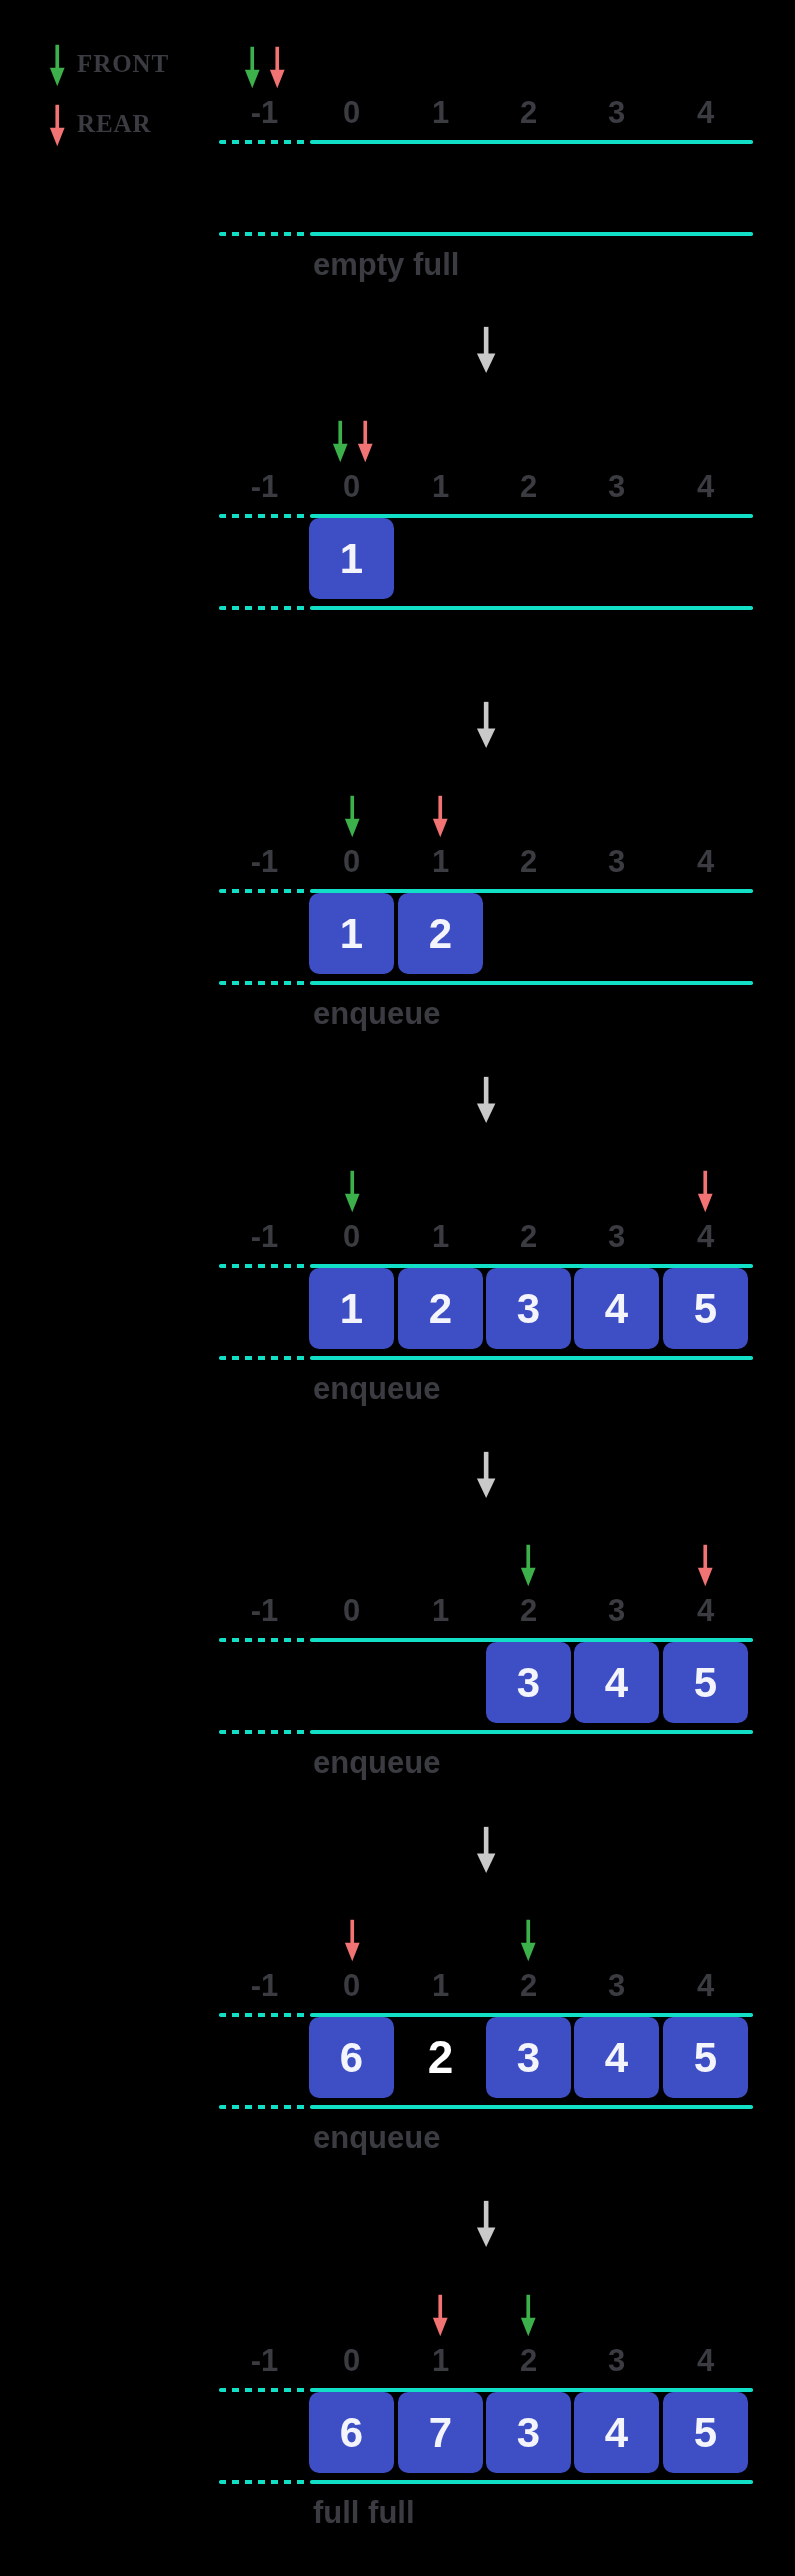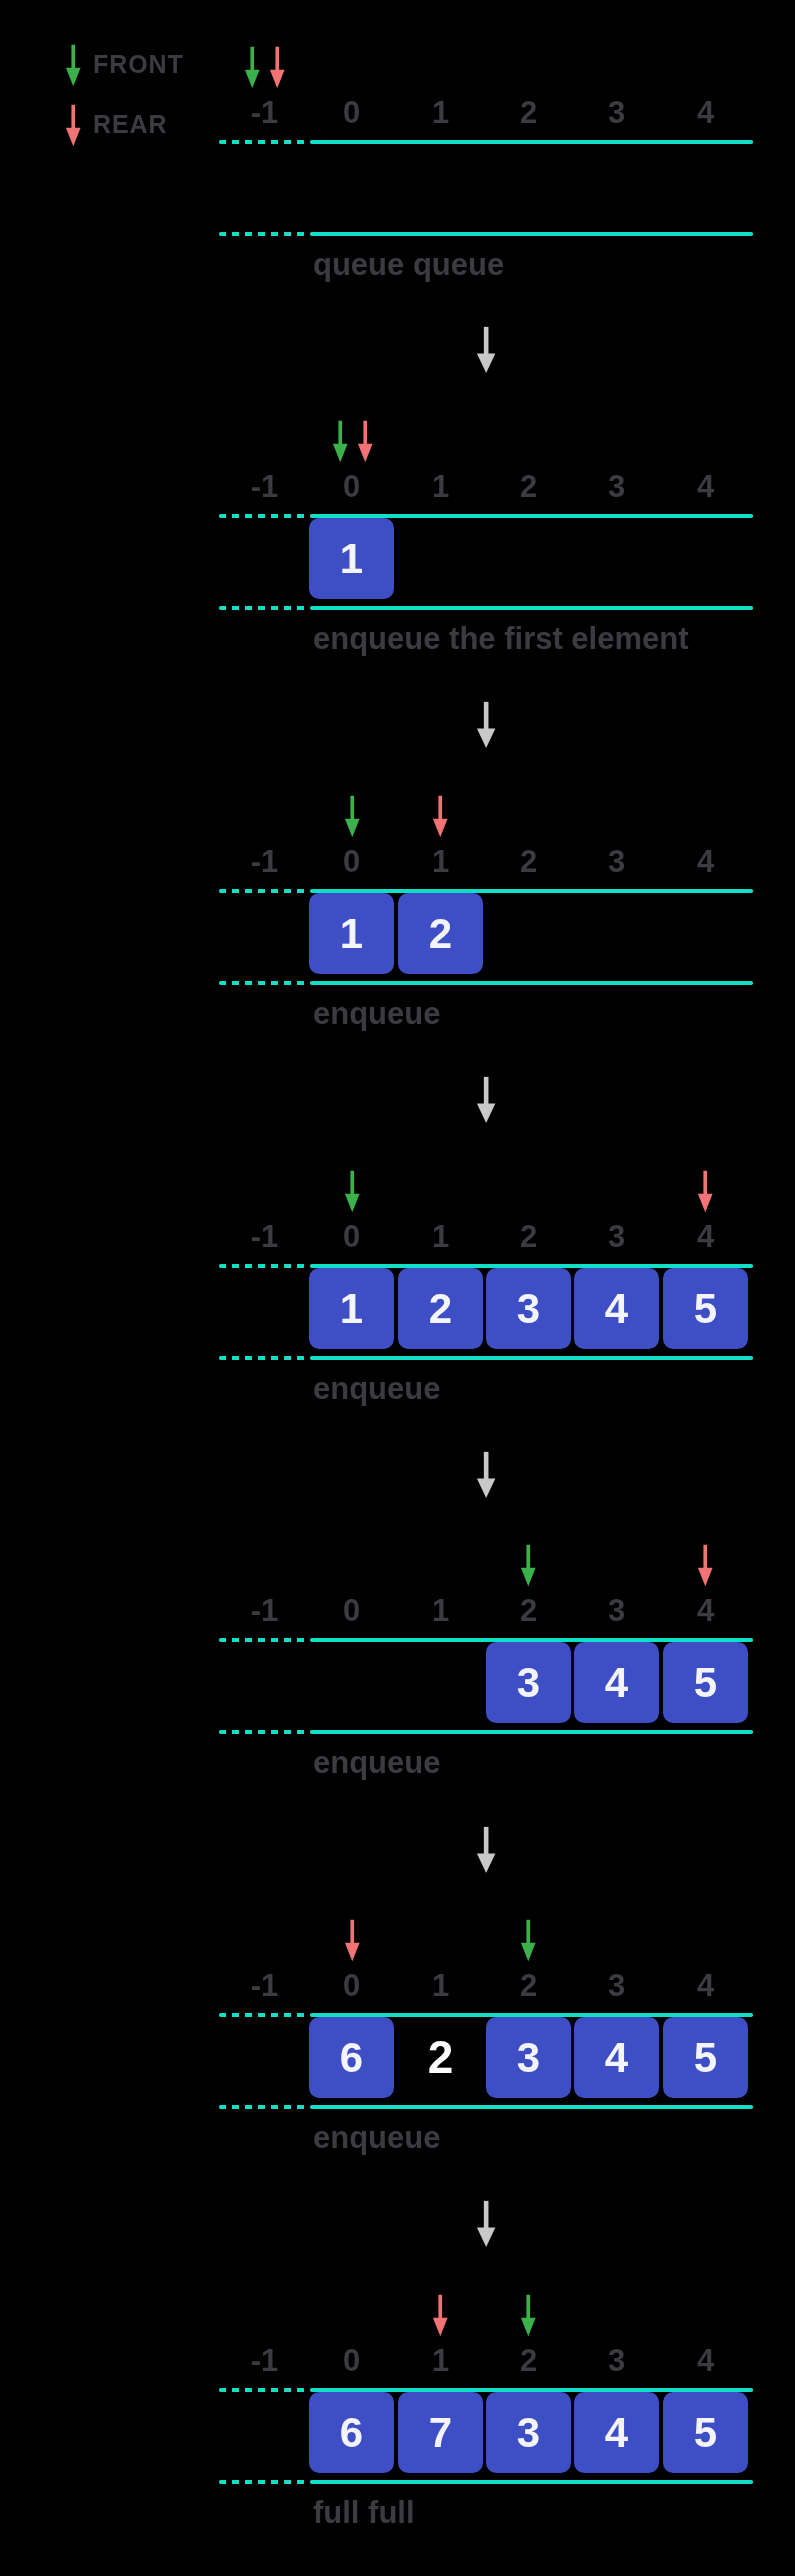--- a/index.html
+++ b/index.html
@@ -5,21 +5,21 @@
   html,body{margin:0;padding:0;}
   body{
     width:796px;height:2576px;position:relative;
     background:var(--bg,#000);
     font-family:"Liberation Sans","DejaVu Sans",sans-serif;
     font-weight:700;overflow:hidden;
   }
   .stage{position:absolute;inset:0;width:796px;height:2576px;}
 
   
-  .legend{position:absolute;left:16px;top:0;width:231px;height:166px;}
+  .legend{position:absolute;left:0;top:0;width:231px;height:166px;font-family:Liberation Serif, serif;}
   .legend .ptr{position:absolute;left:48px;}
   .legend-label{position:absolute;left:77px;width:138px;font-size:25px;letter-spacing:0.9px;color:var(--label);}
 
   
   .ptr{display:block;}
   .ptr-abs{position:absolute;top:5.5px;}
   .arrow-pair{position:absolute;top:5.5px;display:flex;gap:6.5px;}
   .front{color:var(--front);}
   .rear{color:var(--rear);}
 
@@ -75,21 +75,21 @@
     <div class="idx" style="left:235px">-1</div>
     <div class="idx" style="left:322px">0</div>
     <div class="idx" style="left:411px">1</div>
     <div class="idx" style="left:499px">2</div>
     <div class="idx" style="left:587px">3</div>
     <div class="idx" style="left:676px">4</div>
     <div class="line dash top"></div>
     <div class="line solid top"></div>
     <div class="line dash bottom"></div>
     <div class="line solid bottom"></div>
-    <div class="caption">queue queue</div>
+    <div class="caption">empty full</div>
   </div>
 
   <svg class="trans" style="top:324px" width="20.3" height="50" viewBox="0 0 22 54">
     <line x1="11" y1="3" x2="11" y2="34" stroke="currentColor" stroke-width="5"></line>
       <polygon points="1,32 21,32 11,53" fill="currentColor"></polygon>
     </svg>
 
   <div class="section" style="top:412px">
     <div class="arrow-pair" style="left:331px">
       <svg class="ptr front" width="18.5" height="46" viewBox="0 0 20 50">
@@ -105,21 +105,20 @@
     <div class="idx" style="left:322px">0</div>
     <div class="idx" style="left:411px">1</div>
     <div class="idx" style="left:499px">2</div>
     <div class="idx" style="left:587px">3</div>
     <div class="idx" style="left:676px">4</div>
     <div class="line dash top"></div>
     <div class="line solid top"></div>
     <div class="cell boxed" style="left:309px">1</div>
     <div class="line dash bottom"></div>
     <div class="line solid bottom"></div>
-    <div class="caption">enqueue the first element</div>
   </div>
 
   <svg class="trans" style="top:699px" width="20.3" height="50" viewBox="0 0 22 54">
     <line x1="11" y1="3" x2="11" y2="34" stroke="currentColor" stroke-width="5"></line>
       <polygon points="1,32 21,32 11,53" fill="currentColor"></polygon>
     </svg>
 
   <div class="section" style="top:787px">
     <svg class="ptr ptr-abs front" style="left:343px" width="18.5" height="46" viewBox="0 0 20 50">
       <line x1="10" y1="3" x2="10" y2="30" stroke="currentColor" stroke-width="4"></line>

